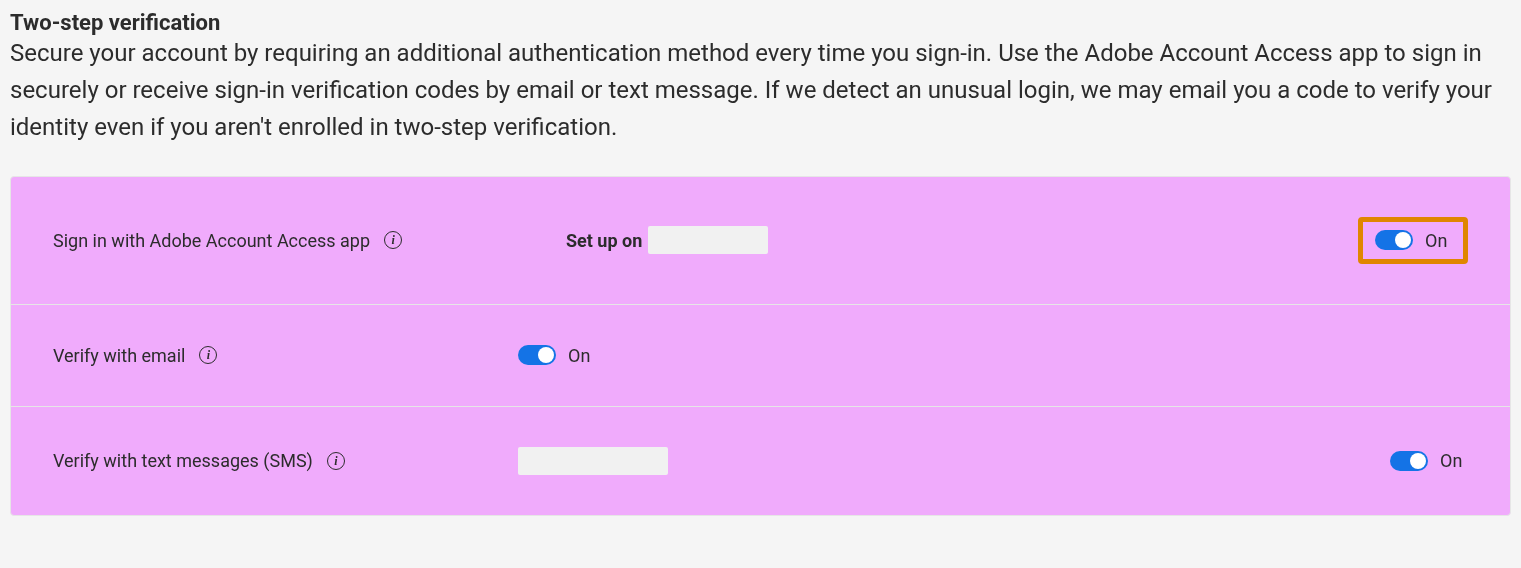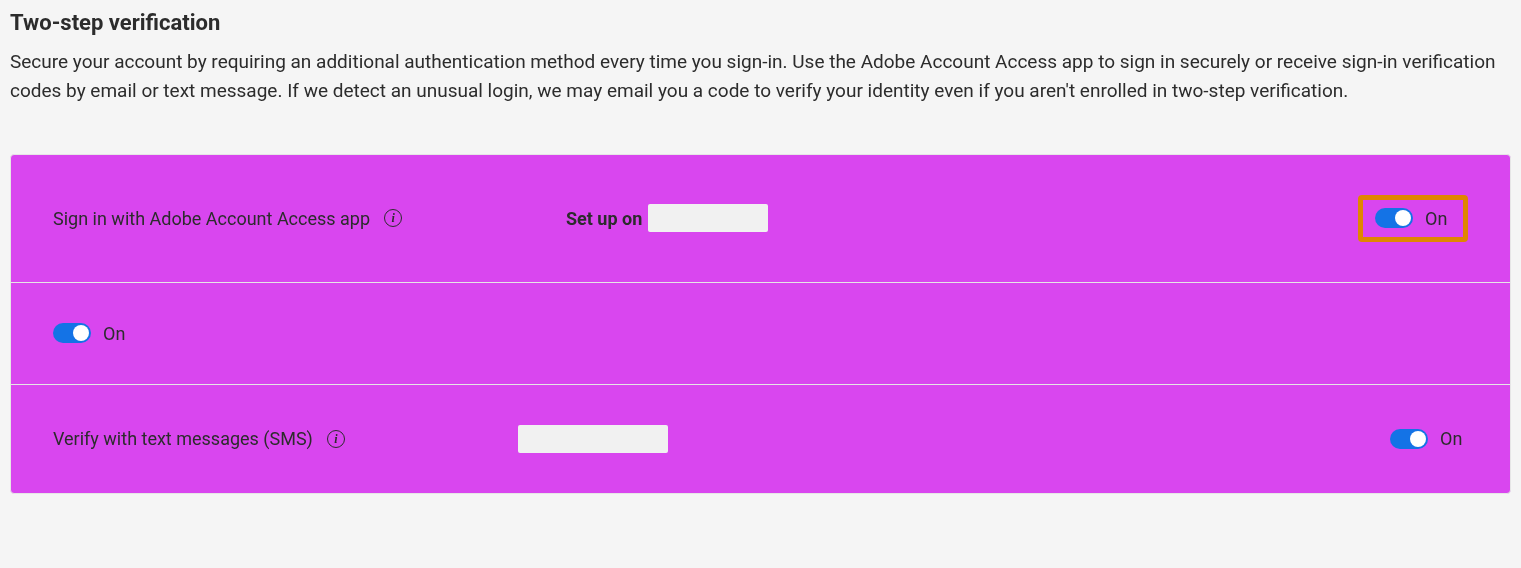--- a/index.html
+++ b/index.html
@@ -11,31 +11,31 @@
       font-family: -apple-system, BlinkMacSystemFont, "Segoe UI", Roboto, Helvetica, Arial, sans-serif;
       background: #f5f5f5;
       color: #2c2c2c;
       width: 1521px;
       padding: 10px 10px 10px 10px;
     }
     .section-title {
       font-size: 22px;
       font-weight: 700;
       color: #2c2c2c;
-      margin-bottom: 12px;
+      margin-bottom: 0;
     }
     .section-description {
-      font-size: 19px;
+      font-size: 24px;
       line-height: 1.55;
       color: #2c2c2c;
-      margin-bottom: 48px;
+      margin-bottom: 29px;
       max-width: 1500px;
     }
     .panel {
-      background: #d946ef;
+      background: #f0abfc;
       border: 1px solid #e6e6e6;
       border-radius: 4px;
     }
     .row {
       display: flex;
       align-items: center;
       padding: 40px 42px;
       border-bottom: 1px solid #e6e6e6;
     }
     .row:last-child {
@@ -151,20 +151,24 @@
     </div>
     <div class="row-right">
       <div class="highlight-box">
         <div class="toggle"></div>
         <span class="toggle-label">On</span>
       </div>
     </div>
   </div>
 
   <div class="row">
+    <div class="row-label">
+      <span>Verify with email</span>
+      <span class="info-icon"></span>
+    </div>
     <div class="row-right">
       <div class="toggle"></div>
       <span class="toggle-label">On</span>
     </div>
   </div>
 
   <div class="row">
     <div class="row-label">
       <span>Verify with text messages (SMS)</span>
       <span class="info-icon"></span>

